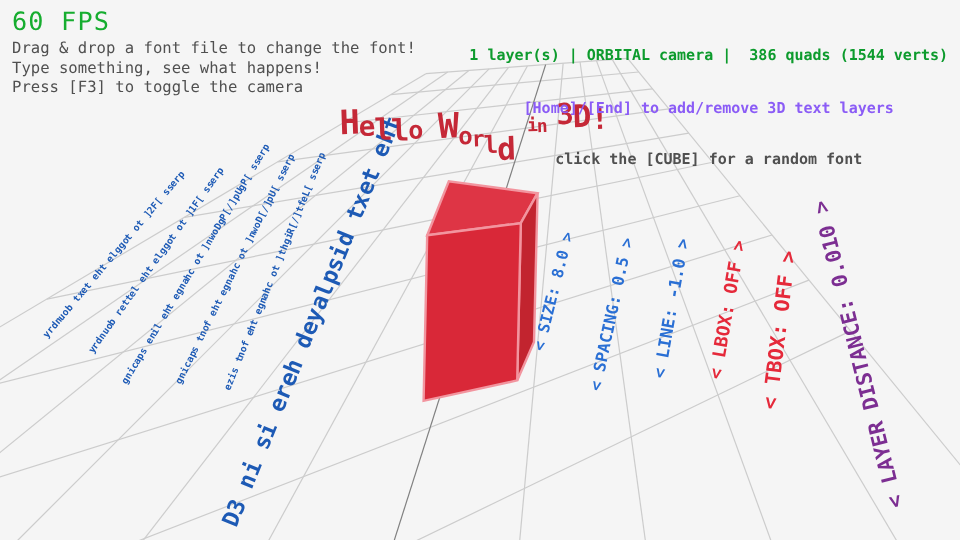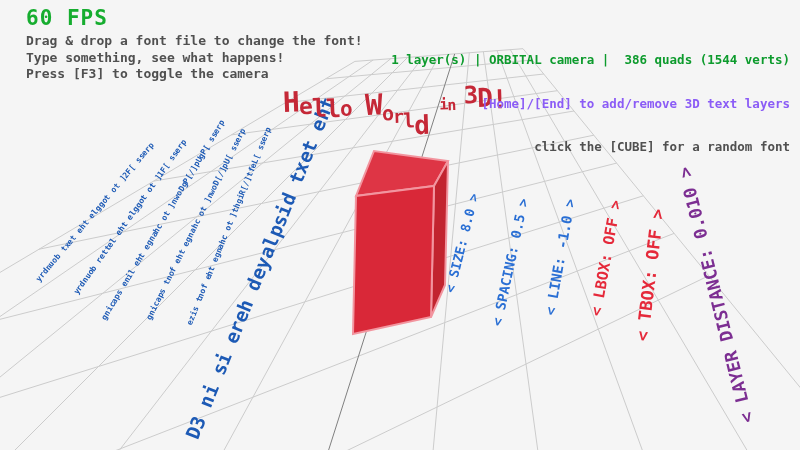--- a/index.html
+++ b/index.html
@@ -1,23 +1,23 @@
 <!DOCTYPE html>
 <html><head>
 <meta charset="utf-8">
 <style>
   html,body{margin:0;padding:0;background:#e8e8e8;}
   #stage{position:relative;width:800px;height:450px;background:#f5f5f5;overflow:hidden;
          font-family:"DejaVu Sans Mono","Liberation Mono",monospace;}
   #stage *{white-space:pre;}
   svg{position:absolute;left:0;top:0;}
-  .hud{position:absolute;font-weight:bold;margin-left:16px;}
+  .hud{position:absolute;font-weight:normal;}
   #fps{left:10px;top:6px;font-size:21px;letter-spacing:1px;}
   .lhint{left:10px;font-size:13px;}
-  .rwrap{position:absolute;right:10px;top:24px;text-align:right;font-weight:bold;font-size:12.5px;line-height:14.5px;}
+  .rwrap{position:absolute;right:10px;top:10px;text-align:center;font-weight:bold;font-size:12.5px;line-height:14.5px;}
   .g3{position:absolute;font-weight:bold;transform-origin:center;}
   .fc{display:inline-block;transform:rotate(180deg);}
   #title3d{position:absolute;left:283px;top:84px;transform:rotate(-2deg);font-weight:bold;letter-spacing:-1px;}
   #title3d span{display:inline-block;vertical-align:top;line-height:1.1;}
 </style>
 </head>
 <body>
 
 <div id="stage">
 

